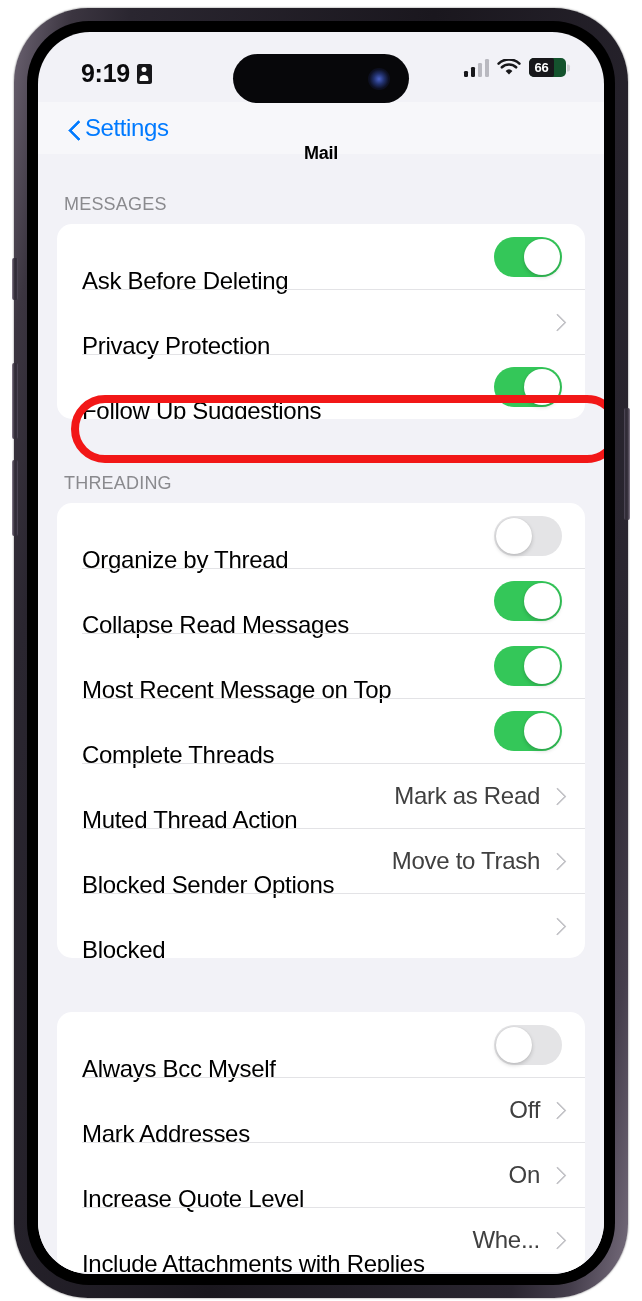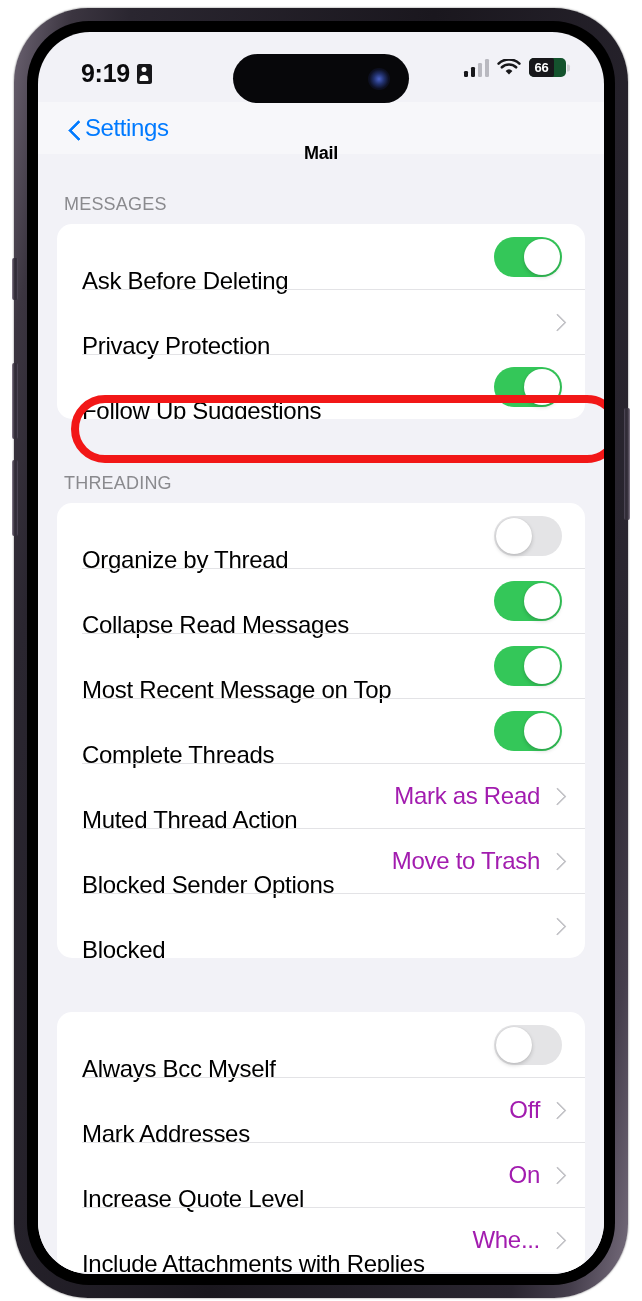--- a/index.html
+++ b/index.html
@@ -280,21 +280,21 @@
     margin-top: 48px;
   }
   .row-right {
     margin-left: auto;
     display: flex;
     align-items: center;
     gap: 11px;
   }
   .row-value {
     font-size: 24px;
-    color: #a21caf;
+    color: #404040;
     letter-spacing: -0.3px;
     white-space: nowrap;
   }
 
   .chevron-right-icon {
     width: 11px; height: 19px;
     position: relative;
     flex: none;
   }
   .chevron-right-icon::before {

